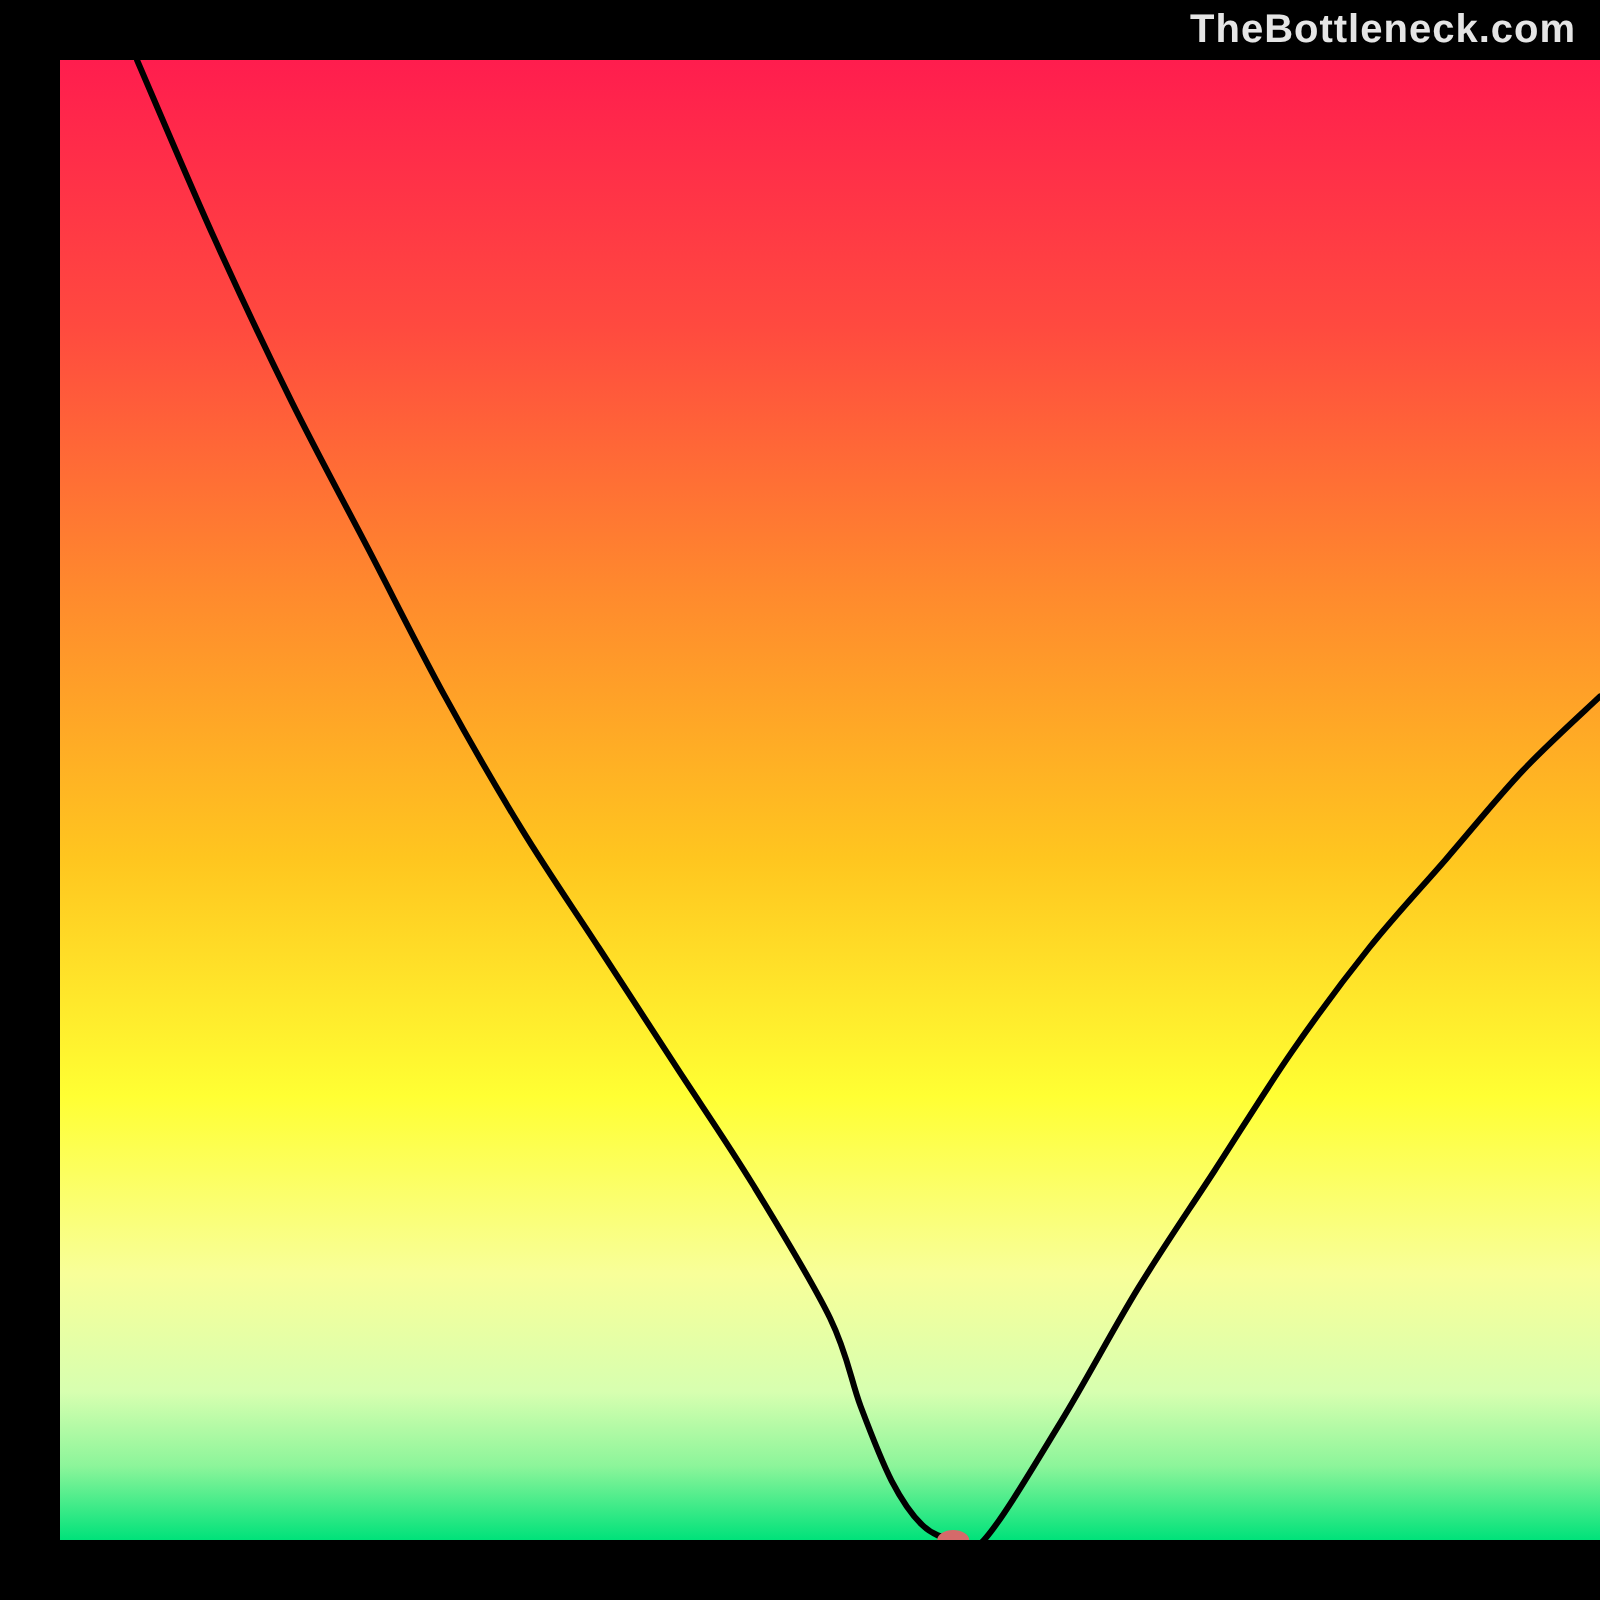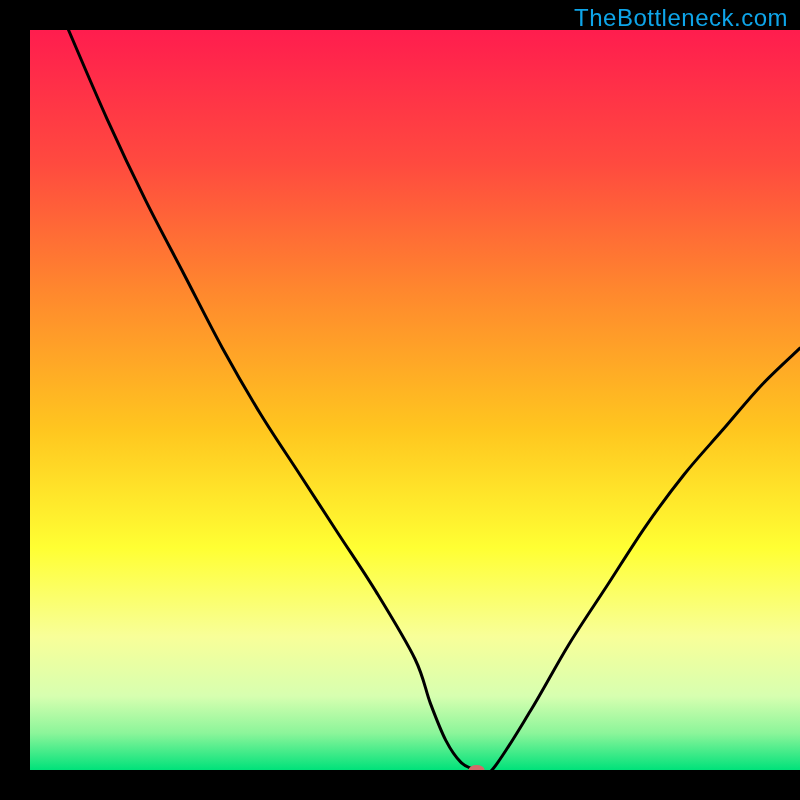--- a/index.html
+++ b/index.html
@@ -16,23 +16,23 @@
     width: 800px;
     height: 800px;
   }
   svg {
     display: block;
   }
   .watermark {
     position: absolute;
     top: 4px;
     right: 12px;
-    color: #0ea5e9;
-    font-size: 24px;
-    font-weight: 400;
+    color: #e5e5e5;
+    font-size: 20px;
+    font-weight: 700;
     letter-spacing: 0.5px;
     user-select: none;
   }
 </style>
 </head>
 <body>
 
 <div class="canvas-wrap">
 
   <svg width="800" height="800">

